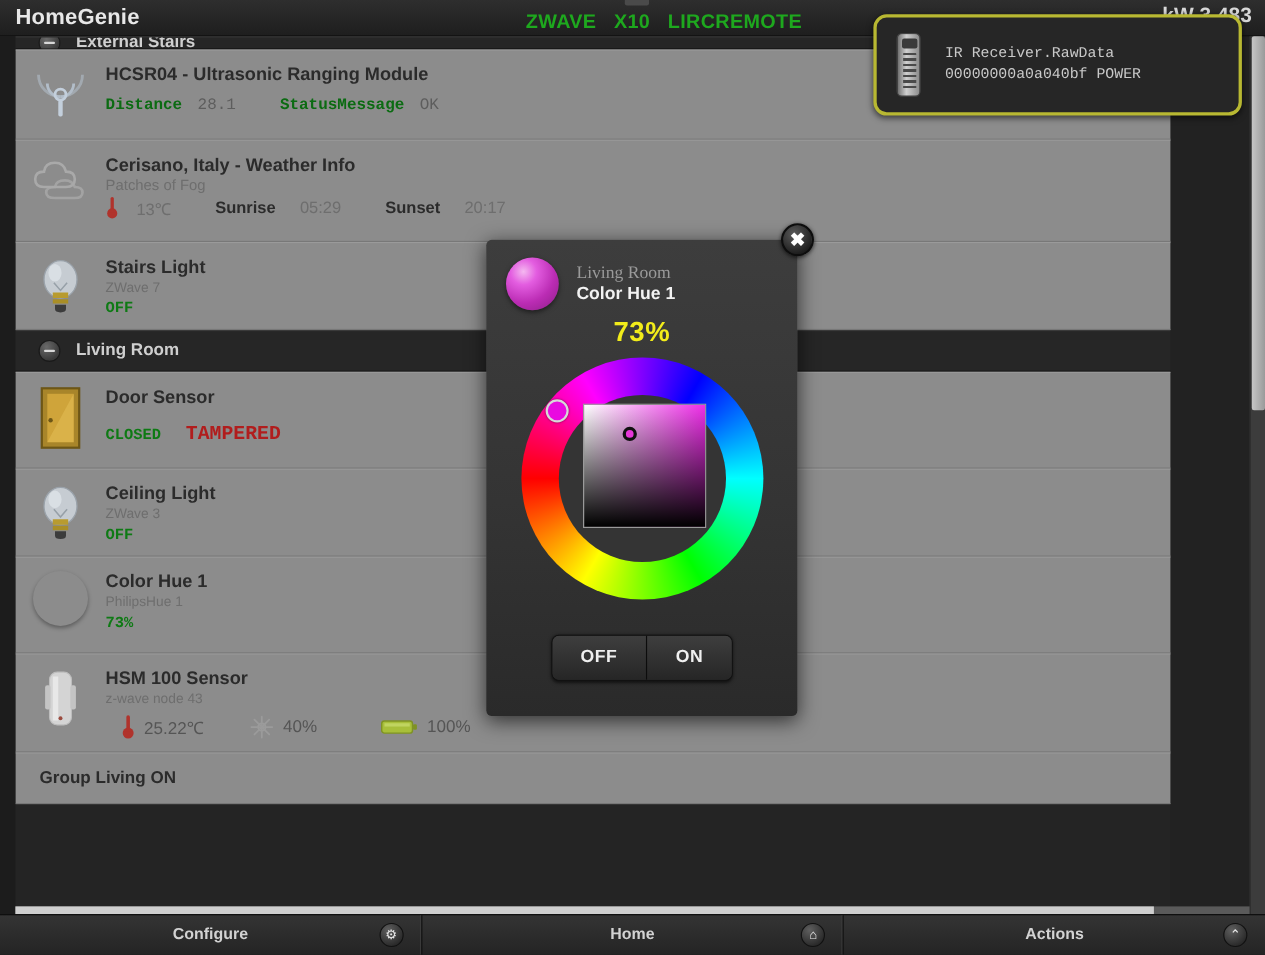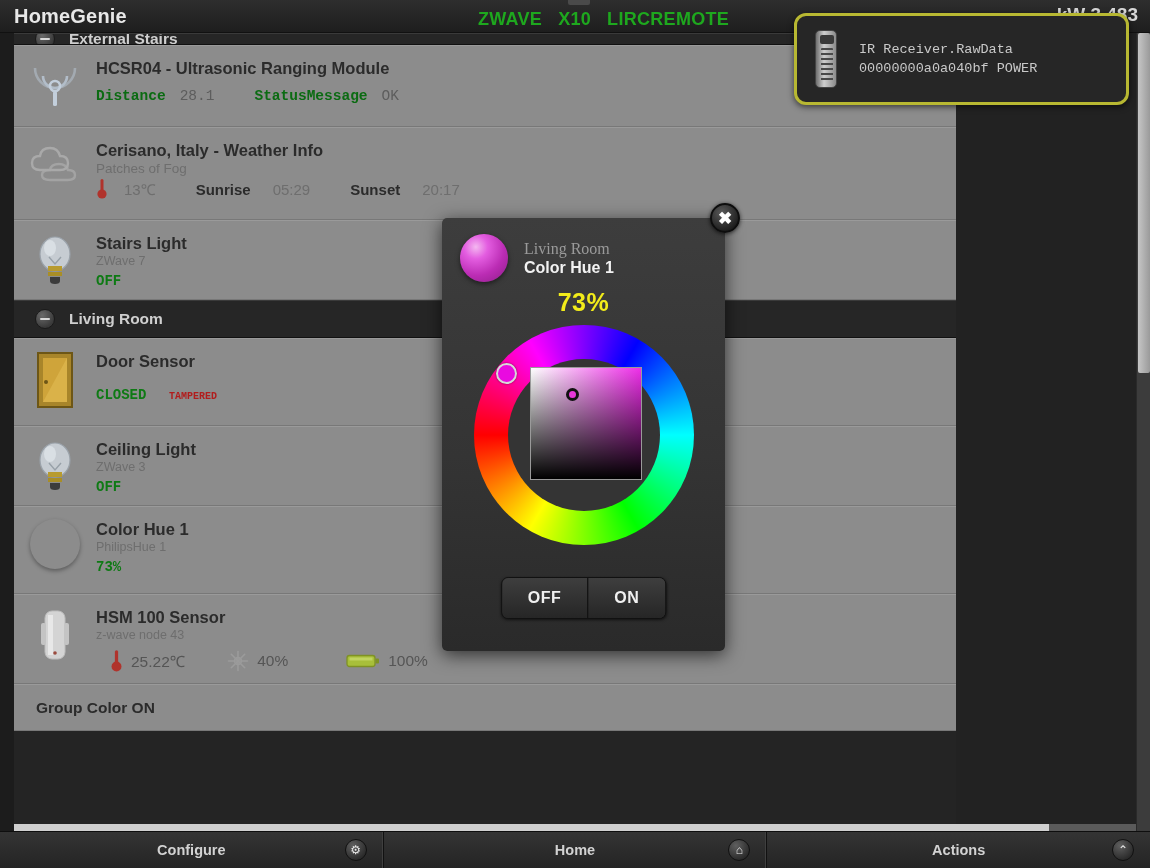--- a/index.html
+++ b/index.html
@@ -34,21 +34,21 @@
     position: absolute; right: 12px; top: 4px;
     font-size: 19px; font-weight: bold; color: #d8d8d8;
   }
   #topbar .tabnub {
     position: absolute; left: 568px; top: 0; width: 22px; height: 5px;
     background: #4a4a4a; border-radius: 0 0 2px 2px;
   }
 
   
   #content {
-    position: absolute; top: 33px; left: 0; width: 956px; height: 798px;
+    position: absolute; top: 33px; left: 0; width: 1064px; height: 798px;
     background: #242424; overflow: hidden;
   }
   #scrollwrap {
     position: absolute; top: 0; left: 14px; width: 1122px; height: 798px;
   }
 
   
   .grp {
     position: relative; height: 38px; background: #262626;
     border-top: 1px solid #3a3a3a; border-bottom: 1px solid #111;
@@ -116,21 +116,21 @@
     margin-left: 22px; font-size: 15.5px; font-weight: bold; color: #2b2b2b;
   }
 
   
   .mono { font-family: "Liberation Mono", monospace; font-size: 14.5px; }
   .mono .k { color: #0b6b12; font-weight: bold; }
   .mono .v { color: #5d5d5d; margin-left: 14px; }
   .mono .k2 { color: #0b6b12; font-weight: bold; margin-left: 40px; }
 
   .st-on  { color: #0e7a14; font-weight: bold; font-family: "Liberation Mono", monospace; font-size: 14px; }
-  .st-alarm { color: #b11d1d; font-weight: bold; font-family: "Liberation Mono", monospace; font-size: 10px; margin-left: 18px; }
+  .st-alarm { color: #b11d1d; font-weight: bold; font-family: "Liberation Mono", monospace; font-size: 18px; margin-left: 18px; }
   .lvl { color: #0e7a14; font-weight: bold; font-family: "Liberation Mono", monospace; font-size: 14px; }
 
   
   .wx-desc { font-size: 13.5px; color: #6e6e6e; line-height: 17px; }
   .wx-metrics { display: flex; align-items: center; gap: 16px; margin-top: 1px; }
   .wx-metrics .temp { font-size: 15px; color: #6e6e6e; font-weight: normal; }
   .wx-metrics .lbl { font-size: 15px; font-weight: bold; color: #2b2b2b; margin-left: 24px; }
   .wx-metrics .val { font-size: 15px; color: #6e6e6e; margin-left: 6px; }
 
   
@@ -501,21 +501,21 @@
                   <rect x="3.5" y="5.5" width="23" height="3" fill="#c6d96a" opacity=".8"></rect>
                 </svg>
               </span>
               <span class="num">100%</span>
             </span>
           </div>
         </div>
       </div>
 
       <div class="row scenario">
-        <div class="sname">Group Color ON</div>
+        <div class="sname">Group Living ON</div>
         <div class="playbtn">
             <span class="tri"></span>
           </div>
       </div>
 
     </div>
   </div>
 
   <div id="lrail"></div>
 

